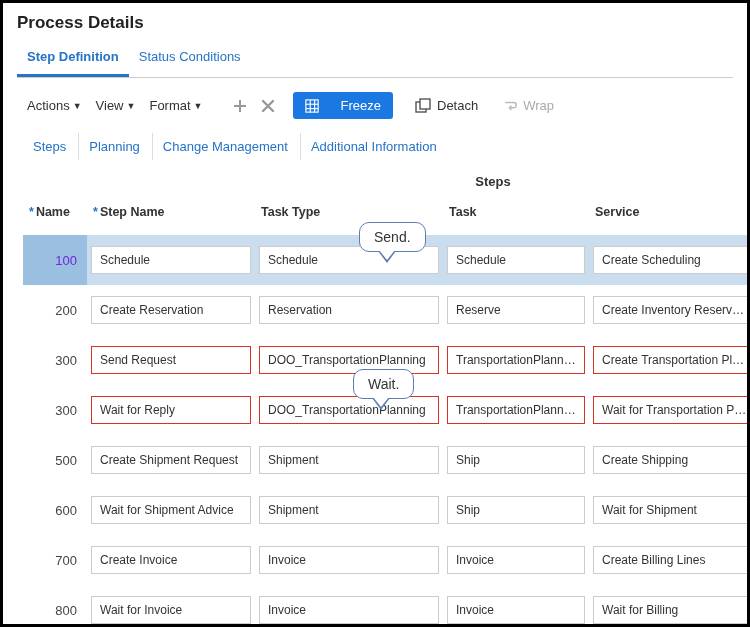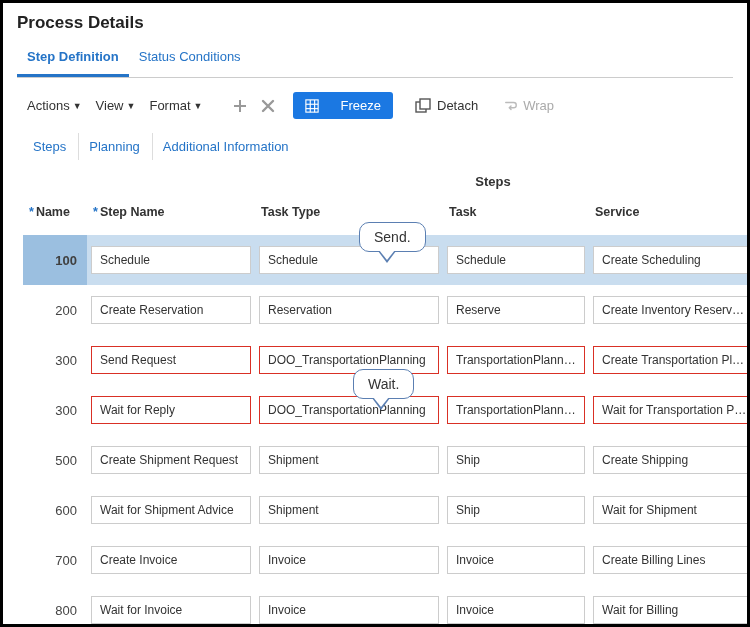--- a/index.html
+++ b/index.html
@@ -132,21 +132,21 @@
     font-size: 12px;
     color: #333;
   }
   .step-cell {
     text-align: right;
     padding-right: 10px;
     color: #444;
     font-size: 13px;
   }
   tr.selected-row td { background: #c9ddef; }
-  tr.selected-row .step-cell { background: #9bbfe0; color: #404040; font-weight: 700; }
+  tr.selected-row .step-cell { background: #9bbfe0; color: #6d28d9; font-weight: 400; }
   tr.hl .cell-box.hl-cell { border: 1.5px solid #d93025; }
   
   .callout {
     position: absolute;
     background: #fff;
     border: 1.5px solid #5b7fb2;
     border-radius: 10px;
     padding: 6px 14px;
     font-size: 14px;
     color: #333;
@@ -232,20 +232,21 @@
       <svg viewBox="0 0 16 16" width="14" height="14">
           <path d="M2 4h9a3 3 0 010 6H6m0 0l2-2m-2 2l2 2" fill="none" stroke="#bbb" stroke-width="1.6" stroke-linecap="round" stroke-linejoin="round"></path>
         </svg>
       <span>Wrap</span>
     </span>
   </div>
 
   <div class="sub-tabs">
     <div class="sub-tab">Steps</div>
     <div class="sub-tab">Planning</div>
+    <div class="sub-tab">Change Management</div>
     <div class="sub-tab">Additional Information</div>
   </div>
 
   <div class="table-wrap">
     <div class="steps-overhead">Steps</div>
 
     <div class="callout callout-send">Send.</div>
     <div class="callout callout-wait">Wait.</div>
 
     <table>

